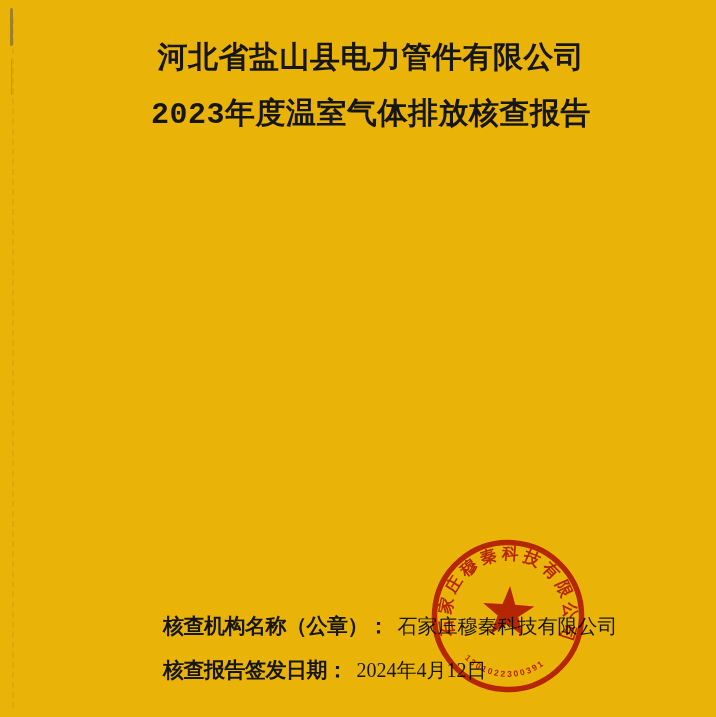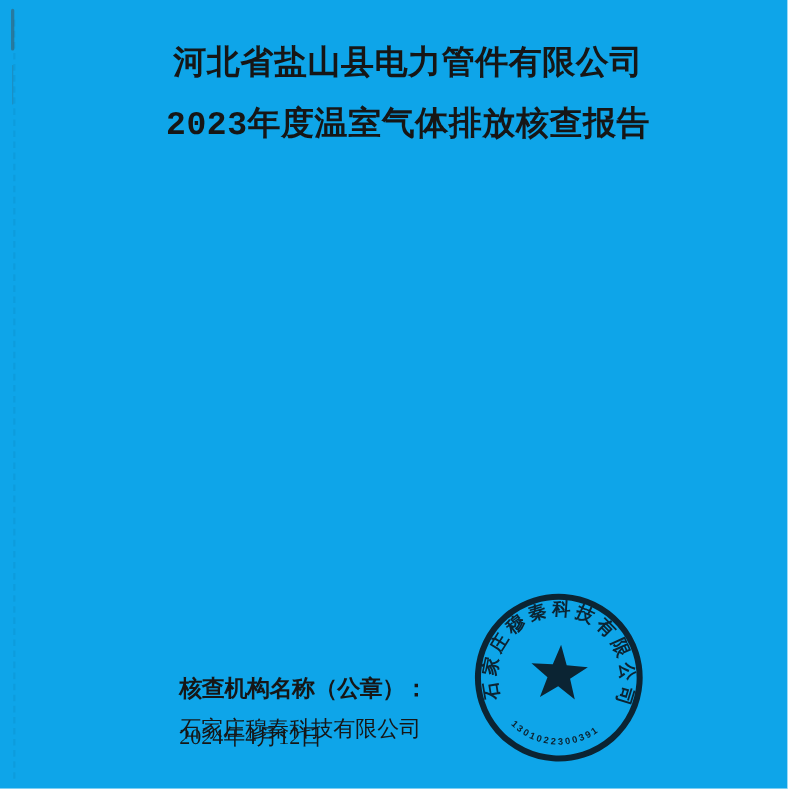--- a/index.html
+++ b/index.html
@@ -4,21 +4,21 @@
 <style>
   html, body {
     margin: 0;
     padding: 0;
     background: #ffffff;
   }
   .page {
     position: relative;
     width: 716px;
     height: 717px;
-    background: #0ea5e9;
+    background: #eab308;
     overflow: hidden;
     font-family: "Liberation Serif", "DejaVu Serif", serif;
     color: #161616;
   }
   
   .edge-artifact {
     position: absolute;
     left: 12px;
     top: 18px;
     height: 690px;
@@ -50,21 +50,20 @@
   .title.line1 { top: 40px; }
   .title.line2 { top: 98px; font-family: Liberation Mono, monospace; }
 
   .footer-line {
     position: absolute;
     left: 163px;
     display: flex;
     align-items: baseline;
     gap: 9px;
     white-space: nowrap;
-    flex-direction: column;
   }
   .footer-line .label {
     font-family: "Liberation Sans", "DejaVu Sans", sans-serif;
     font-weight: 700;
     font-size: 21px;
     letter-spacing: -0.5px;
   }
   .footer-line .value {
     font-family: "Liberation Serif", "DejaVu Serif", serif;
     font-weight: 400;
@@ -113,20 +112,21 @@
   <h1 class="title line1">河北省盐山县电力管件有限公司</h1>
 
   <h1 class="title line2">2023年度温室气体排放核查报告</h1>
 
   <div class="footer-line agency">
     <span class="label">核查机构名称（公章）：</span>
     <span class="value">石家庄穆秦科技有限公司</span>
   </div>
 
   <div class="footer-line date">
+    <span class="label">核查报告签发日期：</span>
     <span class="value">2024年4月12日</span>
   </div>
 
   <svg class="seal" viewBox="0 0 160 160" xmlns="http://www.w3.org/2000/svg">
     <circle class="seal-ring" cx="80" cy="80" r="73.5" stroke="#bf2626"></circle>
     <polygon points="80,50 86.4,68.3 105.7,68.7 90.3,80.3 95.9,98.8 80,87.8 64.1,98.8 69.7,80.3 54.3,68.7 73.7,68.3" fill="#bf2626"></polygon>
     <path id="sealArcTop" d="M 30.6 108.5 A 57 57 0 1 1 129.4 108.5" fill="none"></path>
     <path id="sealArcBottom" d="M 33.3 119.2 A 61 61 0 0 0 126.7 119.2" fill="none"></path>
     <text class="seal-company-text" fill="#bf2626">
       <textPath href="#sealArcTop" startOffset="50%">石家庄穆秦科技有限公司</textPath>

